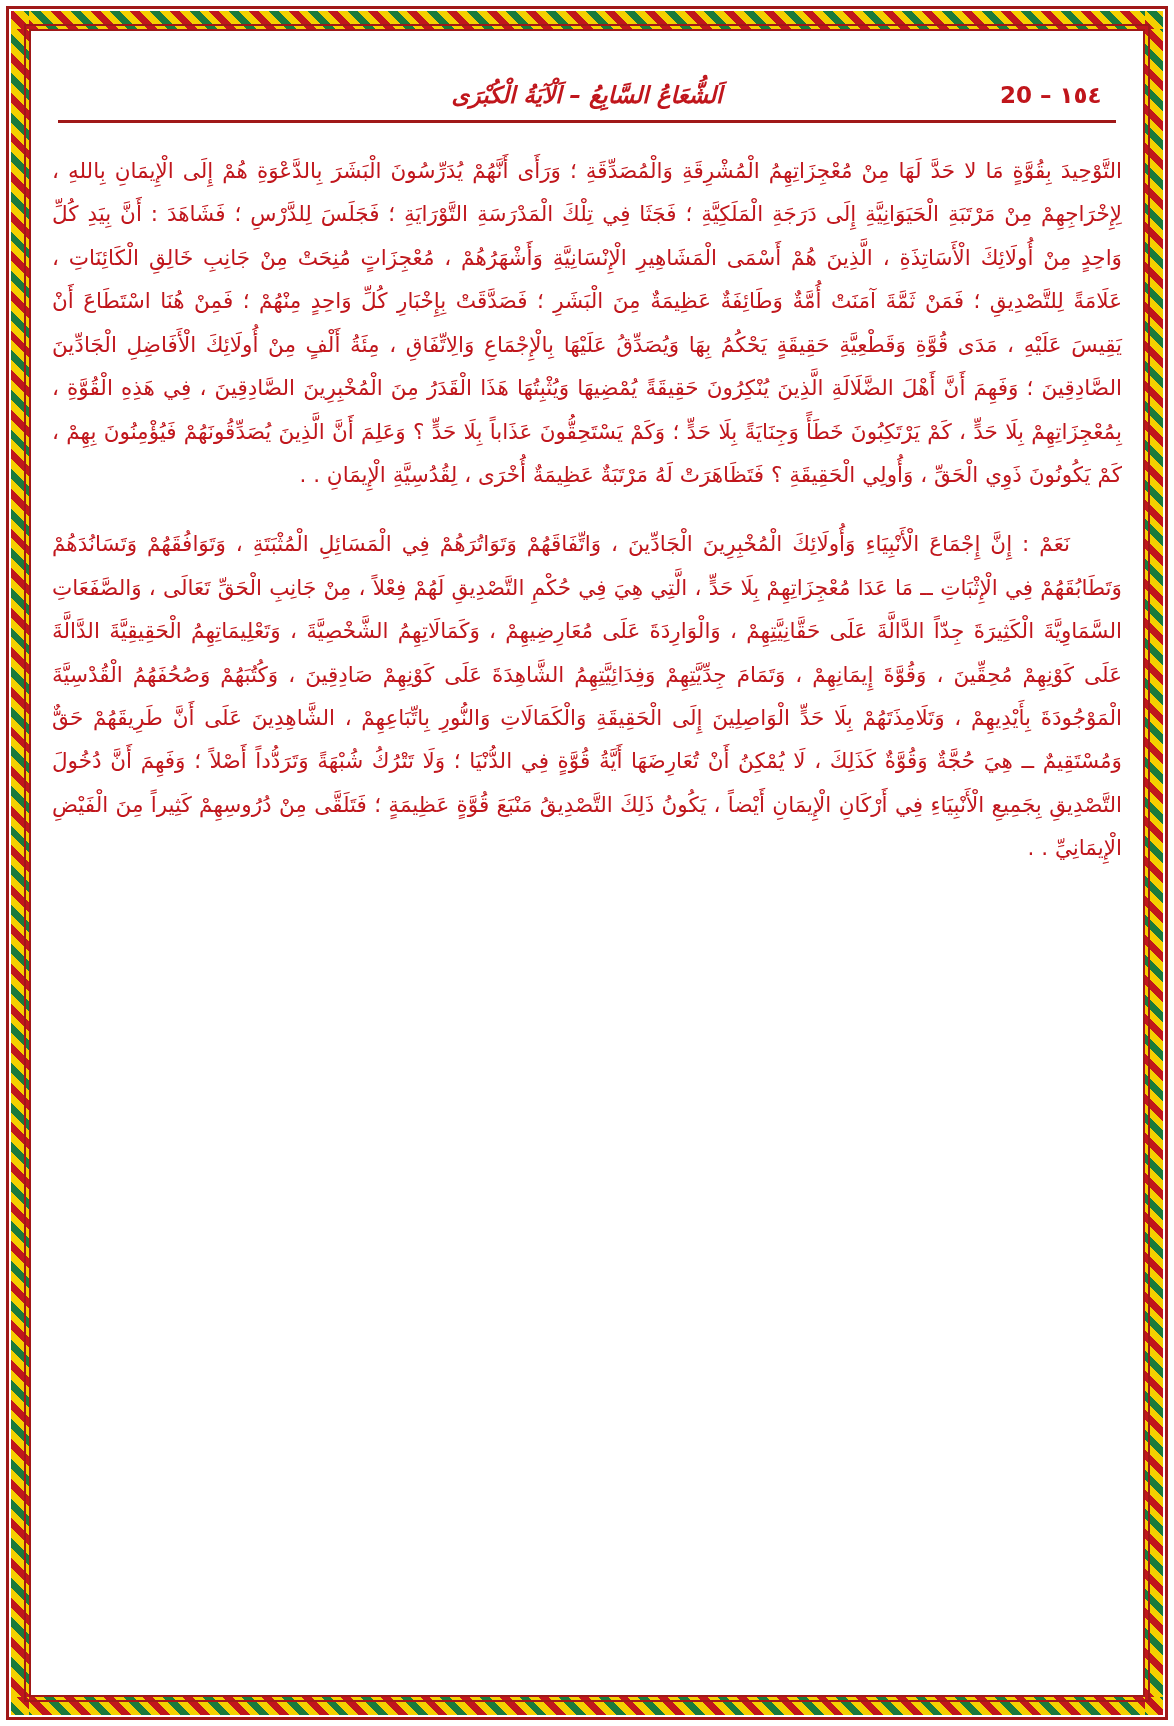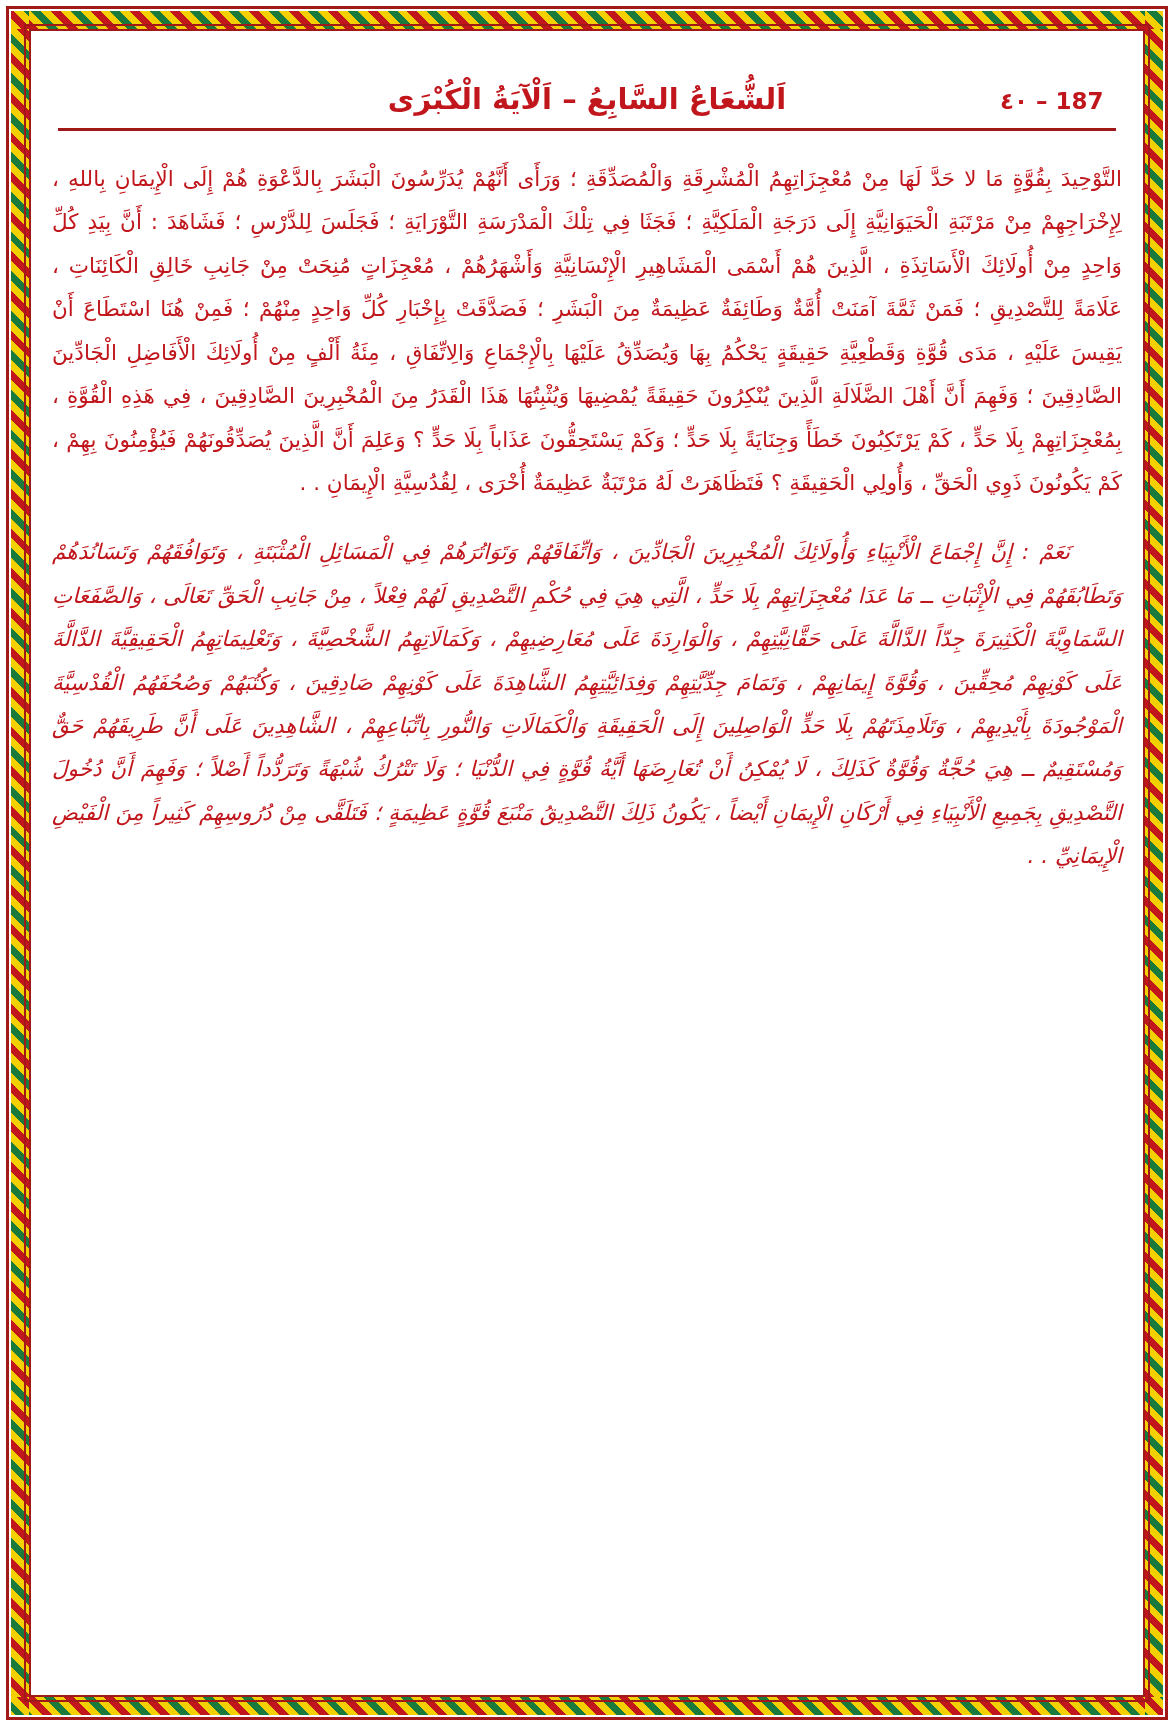--- a/index.html
+++ b/index.html
@@ -69,22 +69,23 @@
     align-items: baseline;
     justify-content: space-between;
     padding: 0 12px 0 12px;
     margin-top: 26px;
   }
   .header-title {
     flex: 1;
     text-align: center;
     color: #c0161c;
     font-weight: bold;
-    font-size: 29px;
+    font-size: 23px;
     letter-spacing: 0;
+    font-style: italic;
   }
   .header-page {
     color: #c0161c;
     font-weight: bold;
     font-size: 23px;
     min-width: 110px;
     text-align: left;
     direction: rtl;
   }
   .header-rule {
@@ -102,21 +103,20 @@
     text-align: justify;
     text-align-last: justify;
     direction: rtl;
   }
   .body p {
     margin: 0 0 26px 0;
     text-indent: 0;
   }
   .body p.indented {
     text-indent: 52px;
-    font-style: italic;
   }
   .body p.last {
     text-align-last: right;
   }
   .body p.para-tail {
     text-align-last: right;
   }
 </style>
 </head>
 <body>
@@ -124,21 +124,21 @@
 <div class="page">
 
   <div class="border-outer"></div>
   <div class="border-ornament"></div>
   <div class="border-thin-1"></div>
   <div class="border-ornament-inner"></div>
 
   <div class="content">
 
     <div class="header-row">
-      <div class="header-page">187 – ٤٠</div>
+      <div class="header-page">١٥٤ – 20</div>
       <div class="header-title">اَلشُّعَاعُ السَّابِعُ – اَلْآيَةُ الْكُبْرَى</div>
       <div class="header-page" style="visibility:hidden">&nbsp;</div>
     </div>
 
     <div class="header-rule"></div>
 
     <div class="body">
       <p class="para-tail">التَّوْحِيدَ بِقُوَّةٍ مَا لا حَدَّ لَهَا مِنْ مُعْجِزَاتِهِمُ الْمُشْرِقَةِ وَالْمُصَدِّقَةِ ؛ وَرَأَى أَنَّهُمْ يُدَرِّسُونَ الْبَشَرَ بِالدَّعْوَةِ هُمْ إِلَى الْإِيمَانِ بِاللهِ ، لِإِخْرَاجِهِمْ مِنْ مَرْتَبَةِ الْحَيَوَانِيَّةِ إِلَى دَرَجَةِ الْمَلَكِيَّةِ ؛ فَجَثَا فِي تِلْكَ الْمَدْرَسَةِ التَّوْرَايَةِ ؛ فَجَلَسَ لِلدَّرْسِ ؛ فَشَاهَدَ : أَنَّ بِيَدِ كُلِّ وَاحِدٍ مِنْ أُولَائِكَ الْأَسَاتِذَةِ ، الَّذِينَ هُمْ أَسْمَى الْمَشَاهِيرِ الْإِنْسَانِيَّةِ وَأَشْهَرُهُمْ ، مُعْجِزَاتٍ مُنِحَتْ مِنْ جَانِبِ خَالِقِ الْكَائِنَاتِ ، عَلَامَةً لِلتَّصْدِيقِ ؛ فَمَنْ ثَمَّةَ آمَنَتْ أُمَّةٌ وَطَائِفَةٌ عَظِيمَةٌ مِنَ الْبَشَرِ ؛ فَصَدَّقَتْ بِإِخْبَارِ كُلِّ وَاحِدٍ مِنْهُمْ ؛ فَمِنْ هُنَا اسْتَطَاعَ أَنْ يَقِيسَ عَلَيْهِ ، مَدَى قُوَّةِ وَقَطْعِيَّةِ حَقِيقَةٍ يَحْكُمُ بِهَا وَيُصَدِّقُ عَلَيْهَا بِالْإِجْمَاعِ وَالِاتِّفَاقِ ، مِئَةُ أَلْفٍ مِنْ أُولَائِكَ الْأَفَاضِلِ الْجَادِّينَ الصَّادِقِينَ ؛ وَفَهِمَ أَنَّ أَهْلَ الضَّلَالَةِ الَّذِينَ يُنْكِرُونَ حَقِيقَةً يُمْضِيهَا وَيُثْبِتُهَا هَذَا الْقَدَرُ مِنَ الْمُخْبِرِينَ الصَّادِقِينَ ، فِي هَذِهِ الْقُوَّةِ ، بِمُعْجِزَاتِهِمْ بِلَا حَدٍّ ، كَمْ يَرْتَكِبُونَ خَطَأً وَجِنَايَةً بِلَا حَدٍّ ؛ وَكَمْ يَسْتَحِقُّونَ عَذَاباً بِلَا حَدٍّ ؟ وَعَلِمَ أَنَّ الَّذِينَ يُصَدِّقُونَهُمْ فَيُؤْمِنُونَ بِهِمْ ، كَمْ يَكُونُونَ ذَوِي الْحَقِّ ، وَأُولِي الْحَقِيقَةِ ؟ فَتَظَاهَرَتْ لَهُ مَرْتَبَةٌ عَظِيمَةٌ أُخْرَى ، لِقُدُسِيَّةِ الْإِيمَانِ . .</p>
       <p class="indented para-tail">نَعَمْ : إِنَّ إِجْمَاعَ الْأَنْبِيَاءِ وَأُولَائِكَ الْمُخْبِرِينَ الْجَادِّينَ ، وَاتِّفَاقَهُمْ وَتَوَاتُرَهُمْ فِي الْمَسَائِلِ الْمُثْبَتَةِ ، وَتَوَافُقَهُمْ وَتَسَانُدَهُمْ وَتَطَابُقَهُمْ فِي الْإِثْبَاتِ ــ مَا عَدَا مُعْجِزَاتِهِمْ بِلَا حَدٍّ ، الَّتِي هِيَ فِي حُكْمِ التَّصْدِيقِ لَهُمْ فِعْلاً ، مِنْ جَانِبِ الْحَقِّ تَعَالَى ، وَالصَّفَعَاتِ السَّمَاوِيَّةَ الْكَثِيرَةَ جِدّاً الدَّالَّةَ عَلَى حَقَّانِيَّتِهِمْ ، وَالْوَارِدَةَ عَلَى مُعَارِضِيهِمْ ، وَكَمَالَاتِهِمُ الشَّخْصِيَّةَ ، وَتَعْلِيمَاتِهِمُ الْحَقِيقِيَّةَ الدَّالَّةَ عَلَى كَوْنِهِمْ مُحِقِّينَ ، وَقُوَّةَ إِيمَانِهِمْ ، وَتَمَامَ جِدِّيَّتِهِمْ وَفِدَائِيَّتِهِمُ الشَّاهِدَةَ عَلَى كَوْنِهِمْ صَادِقِينَ ، وَكُتُبَهُمْ وَصُحُفَهُمُ الْقُدْسِيَّةَ الْمَوْجُودَةَ بِأَيْدِيهِمْ ، وَتَلَامِذَتَهُمْ بِلَا حَدٍّ الْوَاصِلِينَ إِلَى الْحَقِيقَةِ وَالْكَمَالَاتِ وَالنُّورِ بِاتِّبَاعِهِمْ ، الشَّاهِدِينَ عَلَى أَنَّ طَرِيقَهُمْ حَقٌّ وَمُسْتَقِيمٌ ــ هِيَ حُجَّةٌ وَقُوَّةٌ كَذَلِكَ ، لَا يُمْكِنُ أَنْ تُعَارِضَهَا أَيَّةُ قُوَّةٍ فِي الدُّنْيَا ؛ وَلَا تَتْرُكُ شُبْهَةً وَتَرَدُّداً أَصْلاً ؛ وَفَهِمَ أَنَّ دُخُولَ التَّصْدِيقِ بِجَمِيعِ الْأَنْبِيَاءِ فِي أَرْكَانِ الْإِيمَانِ أَيْضاً ، يَكُونُ ذَلِكَ التَّصْدِيقُ مَنْبَعَ قُوَّةٍ عَظِيمَةٍ ؛ فَتَلَقَّى مِنْ دُرُوسِهِمْ كَثِيراً مِنَ الْفَيْضِ الْإِيمَانِيِّ . .</p>
     </div>

